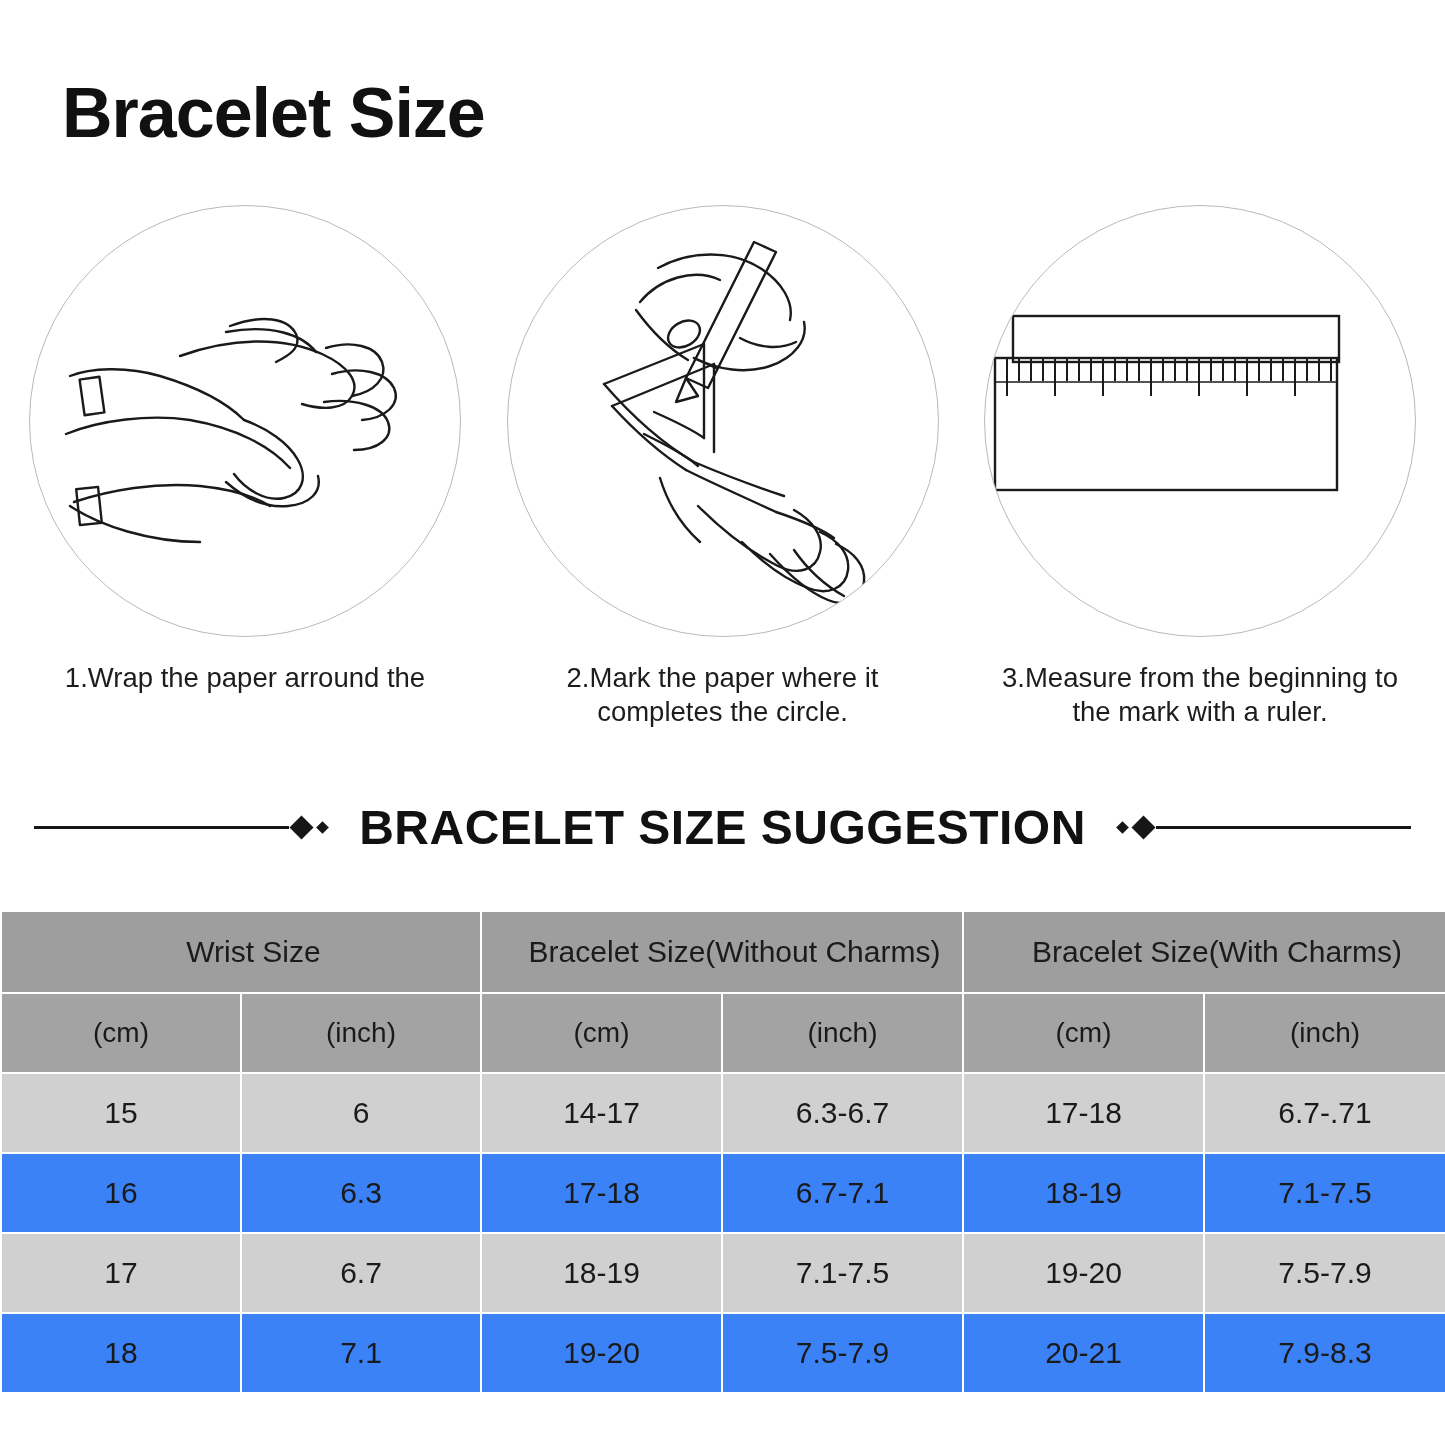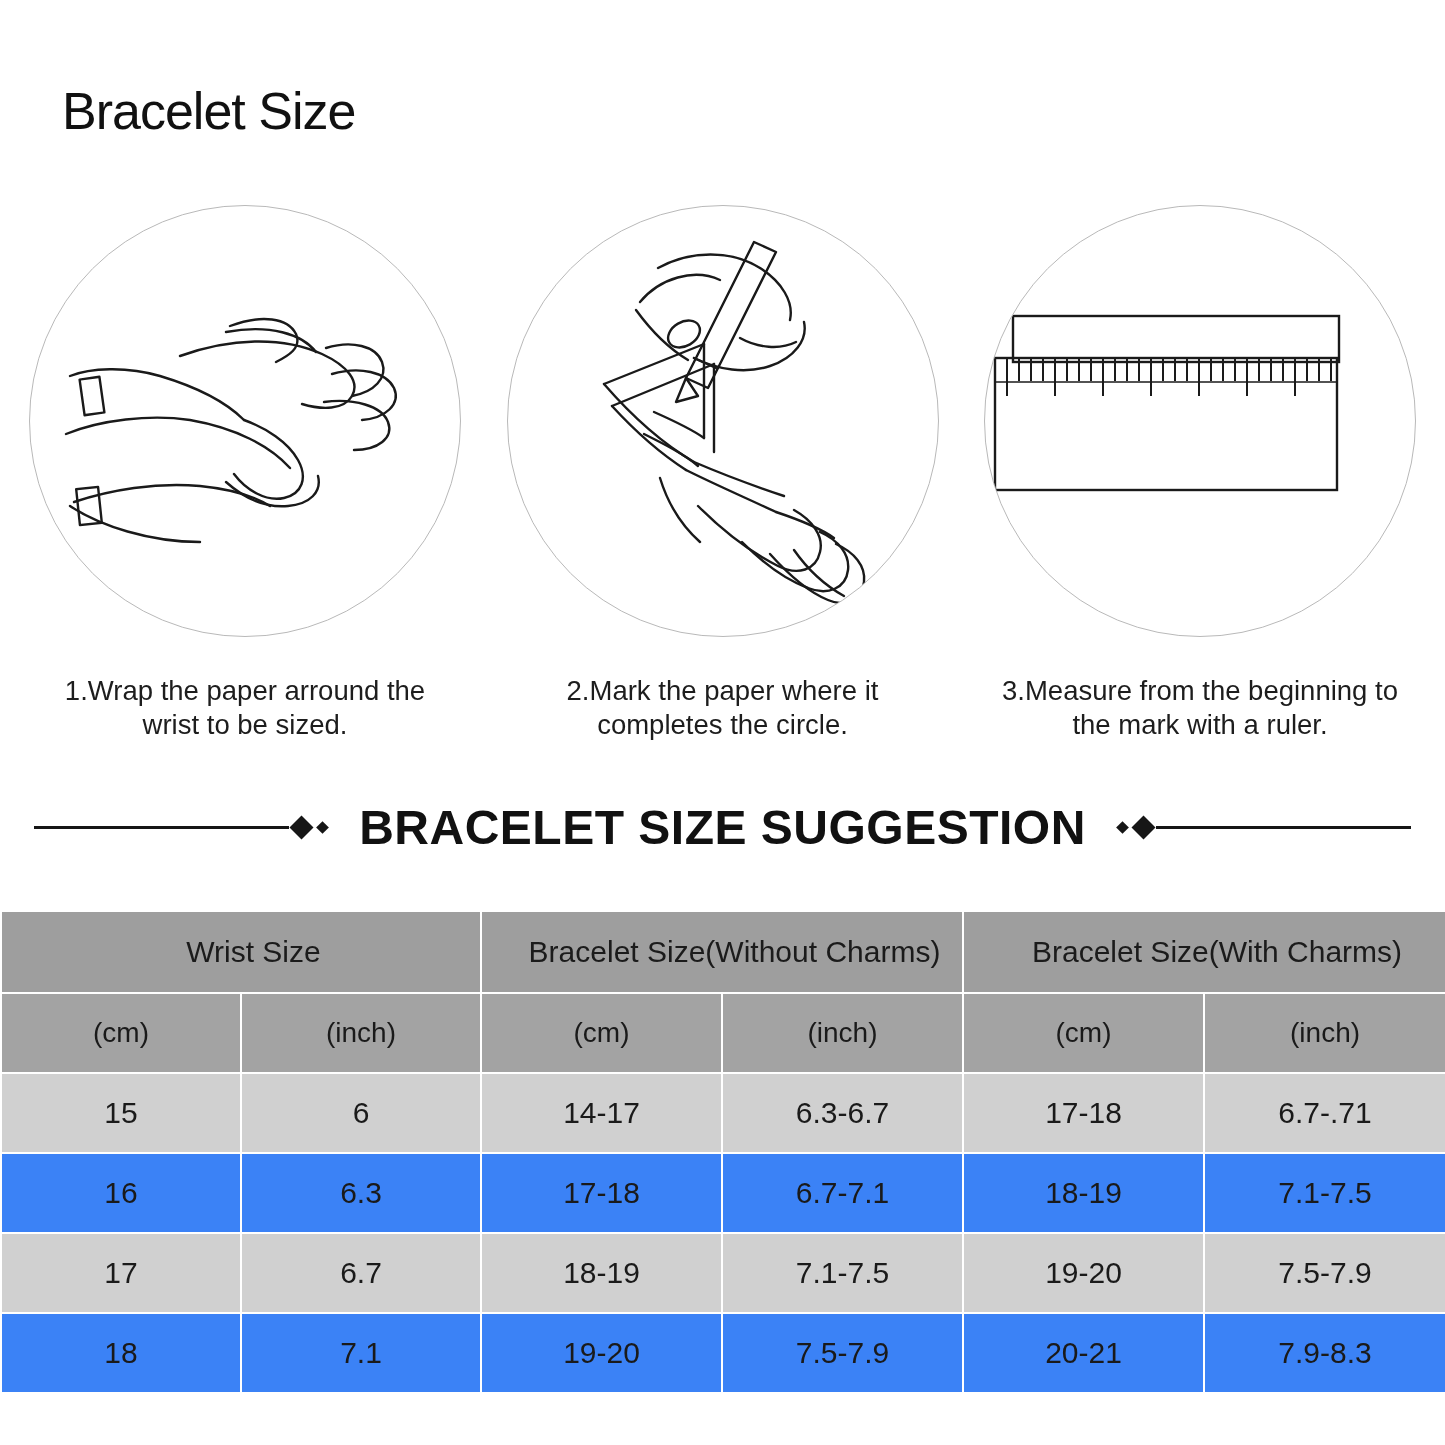--- a/index.html
+++ b/index.html
@@ -19,23 +19,23 @@
     width: 1445px;
     height: 1445px;
     position: relative;
     box-sizing: border-box;
   }
 
   
   .title {
     position: absolute;
     left: 62px;
-    top: 85px;
-    font-size: 52px;
-    font-weight: normal;
+    top: 78px;
+    font-size: 70px;
+    font-weight: bold;
     letter-spacing: -1px;
     line-height: 1;
     color: #111111;
   }
 
   
   .steps {
     position: absolute;
     left: 0;
     top: 205px;
@@ -59,21 +59,21 @@
     position: relative;
     overflow: hidden;
     background: #fff;
   }
   .circle svg {
     position: absolute;
     left: 0;
     top: 0;
   }
   .step-caption {
-    margin-top: 37px;
+    margin-top: 24px;
     text-align: center;
     font-size: 27.5px;
     line-height: 1.25;
     color: #1d1d1d;
     width: 440px;
   }
 
   
   .suggestion-head {
     position: absolute;
@@ -191,21 +191,20 @@
             <path d="M44 296 C 80 284, 126 276, 170 280 C 200 283, 224 290, 240 300"></path>
             <path d="M40 300 C 70 320, 120 336, 170 336"></path>
 
             <rect x="52" y="172" width="20" height="36" transform="rotate(-8 62 190)"></rect>
             <rect x="48" y="282" width="22" height="36" transform="rotate(-6 59 300)"></rect>
           </g>
         </svg>
       </div>
       <div class="step-caption">
         <div>1.Wrap the paper arround the</div>
-        <div>wrist to be sized.</div>
       </div>
     </div>
 
     <div class="step">
       <div class="circle">
         <svg width="430" height="430" viewBox="0 0 430 430">
           <g fill="none" stroke="#1a1a1a" stroke-width="2.4" stroke-linecap="round" stroke-linejoin="round">
 
             <path d="M178 172 L 246 36 L 268 46 L 200 182 Z"></path>
             <path d="M178 172 L 168 196 L 190 190 Z"></path>

